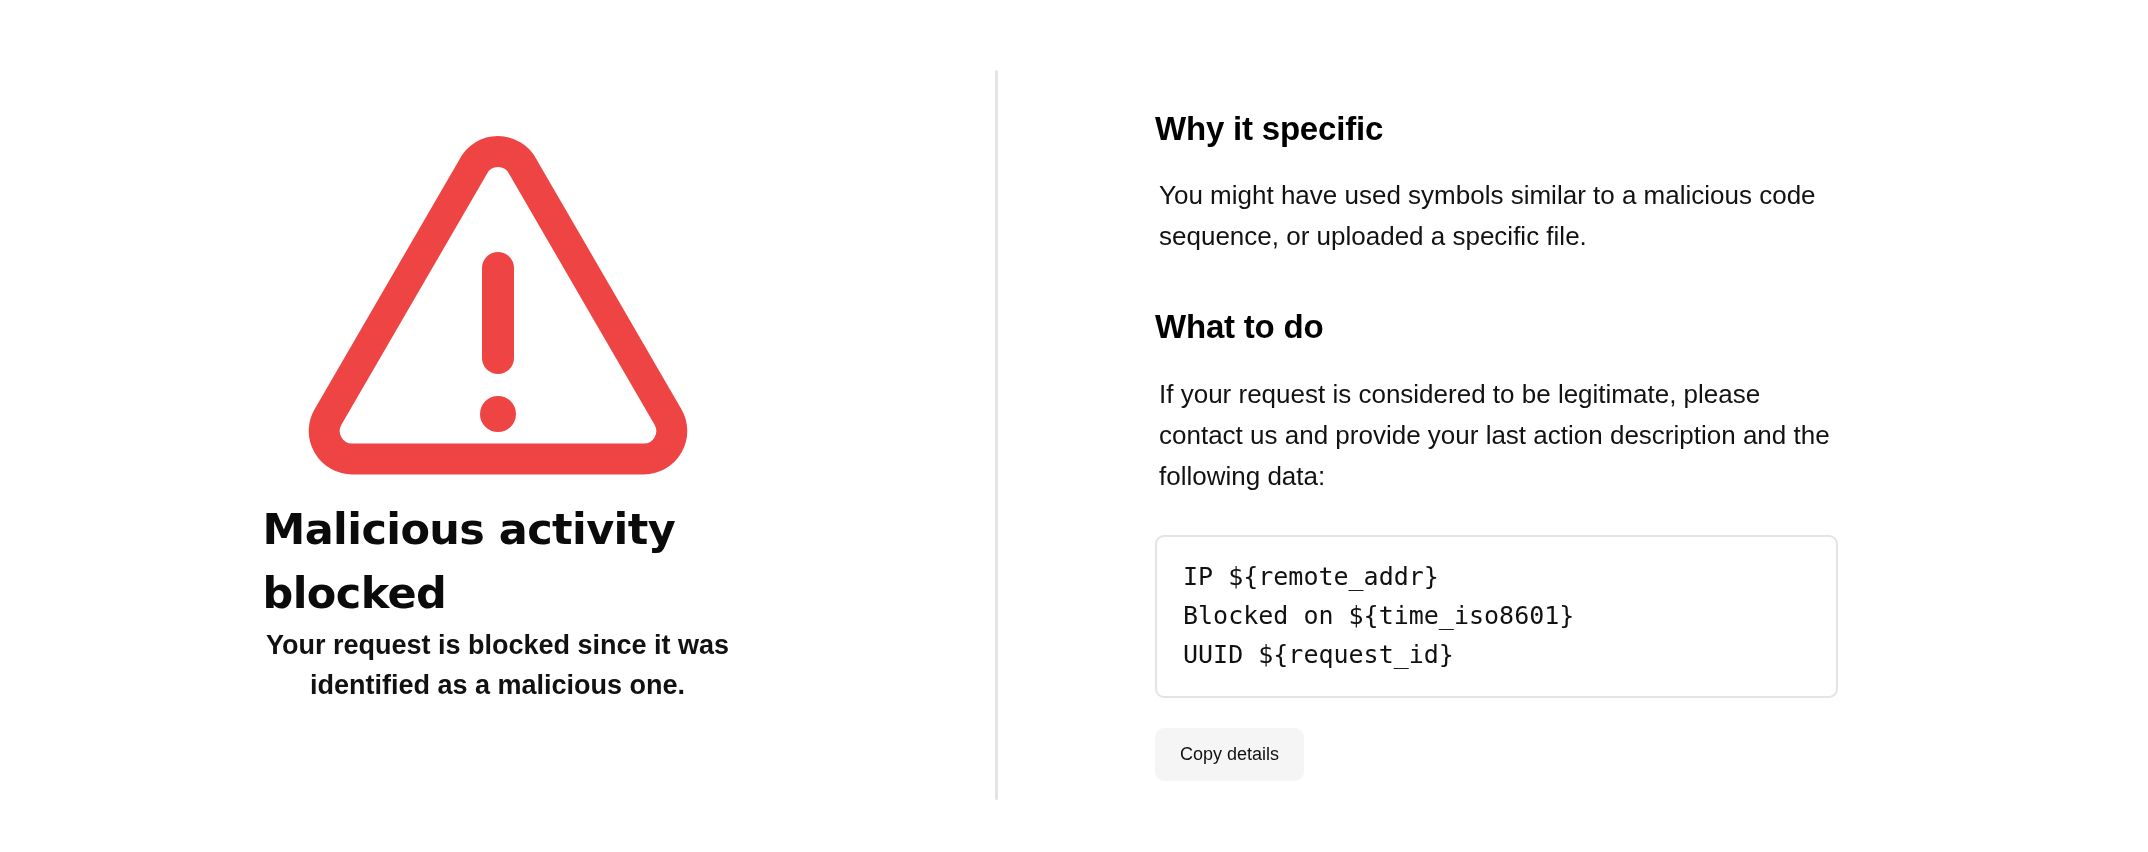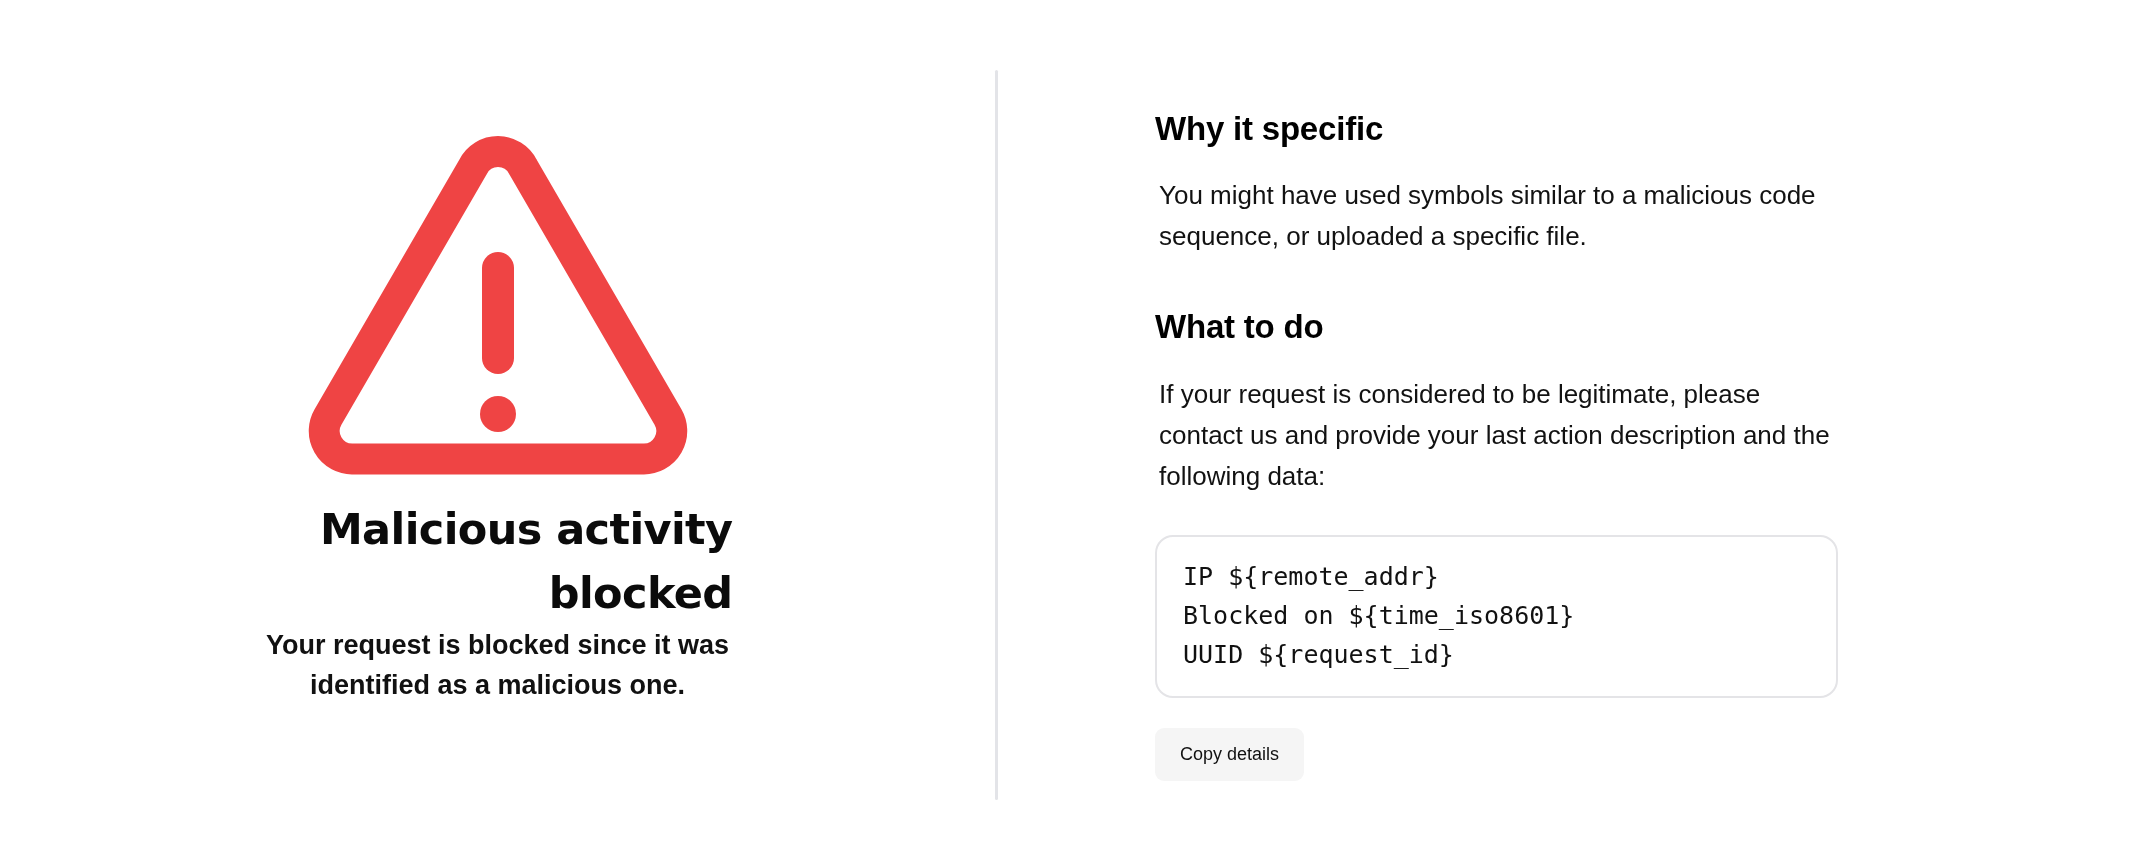--- a/index.html
+++ b/index.html
@@ -43,21 +43,21 @@
   .warning-icon {
     width: 420px;
     height: 365px;
     display: block;
   }
 
   .block-title {
     margin: 0;
     padding: 0;
     width: 470px;
-    text-align: right;
+    text-align: left;
     font-family: "DejaVu Sans", sans-serif;
     font-weight: 800;
     font-size: 43px;
     line-height: 64px;
     letter-spacing: -0.6px;
     color: #0b0b0b;
   }
 
   .block-subtitle {
     margin: 0;
@@ -118,21 +118,21 @@
   .gap-why-body { height: 21px; }
   .gap-before-what { height: 45px; }
   .gap-what-body { height: 22px; }
   .gap-before-code { height: 34px; }
   .gap-before-button { height: 30px; }
 
   .code-box {
     box-sizing: border-box;
     width: 683px;
     border: 2px solid #e4e4e7;
-    border-radius: 18px;
+    border-radius: 9px;
     background: #ffffff;
     padding: 20px 26px 22px 26px;
   }
 
   .code-line {
     font-family: "DejaVu Sans Mono", "Liberation Mono", monospace;
     font-size: 25px;
     line-height: 39px;
     color: #111111;
     white-space: pre;

